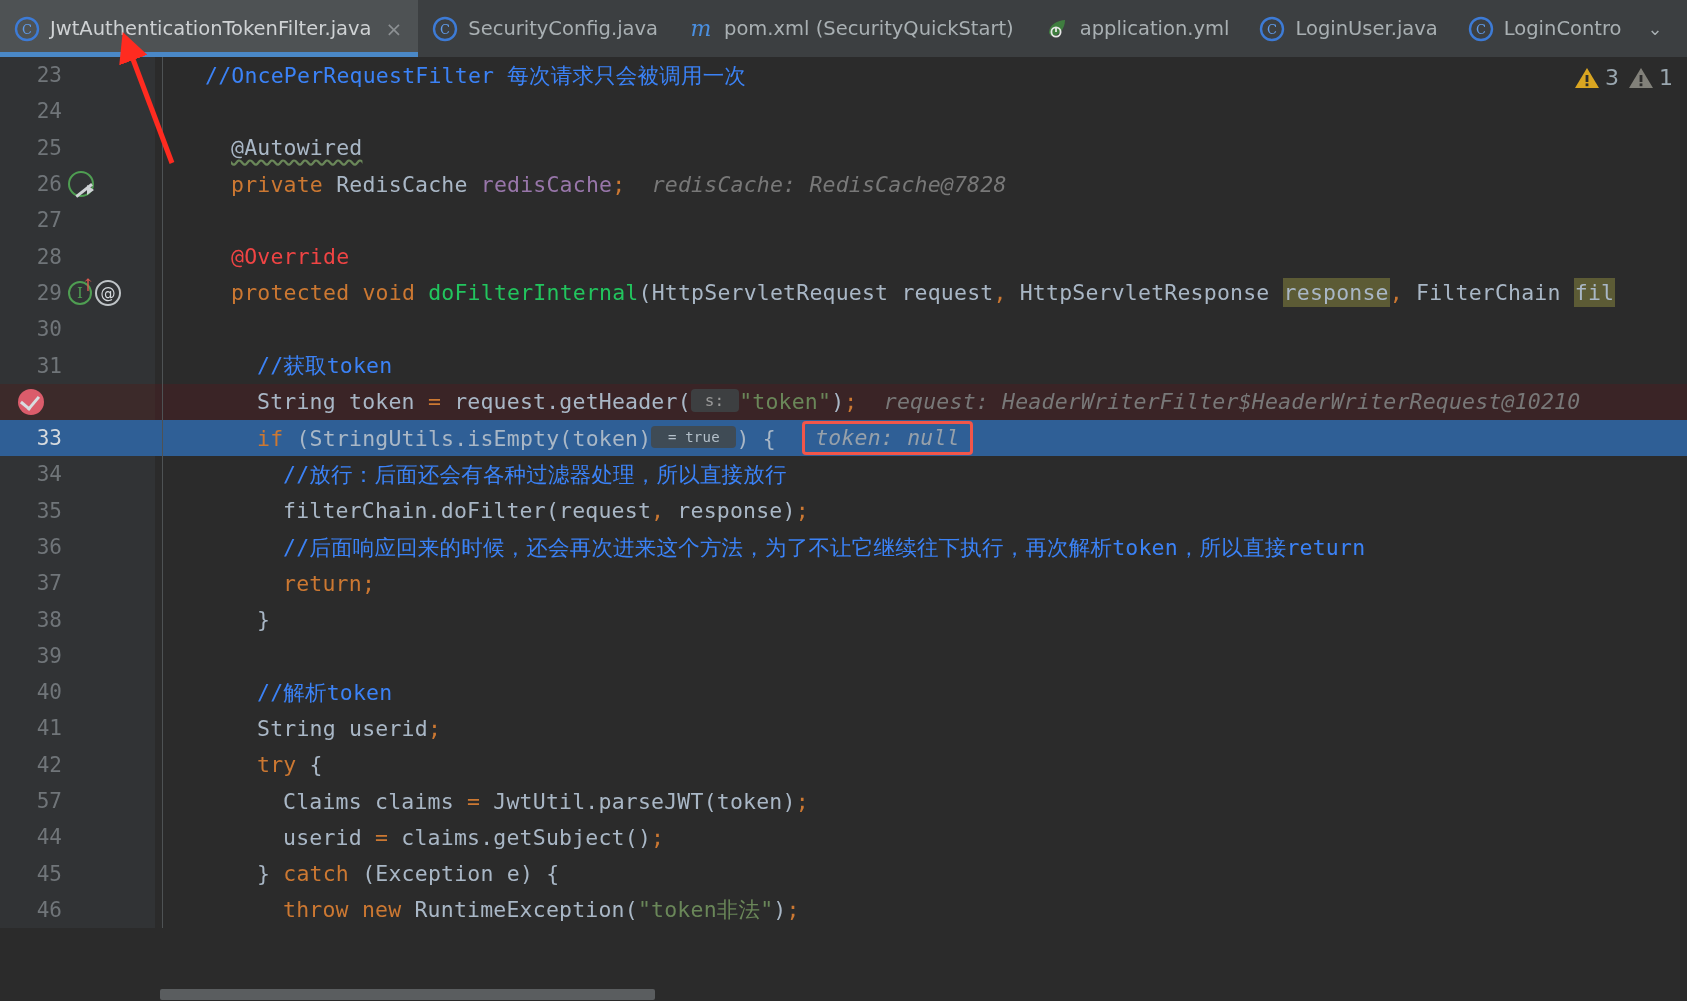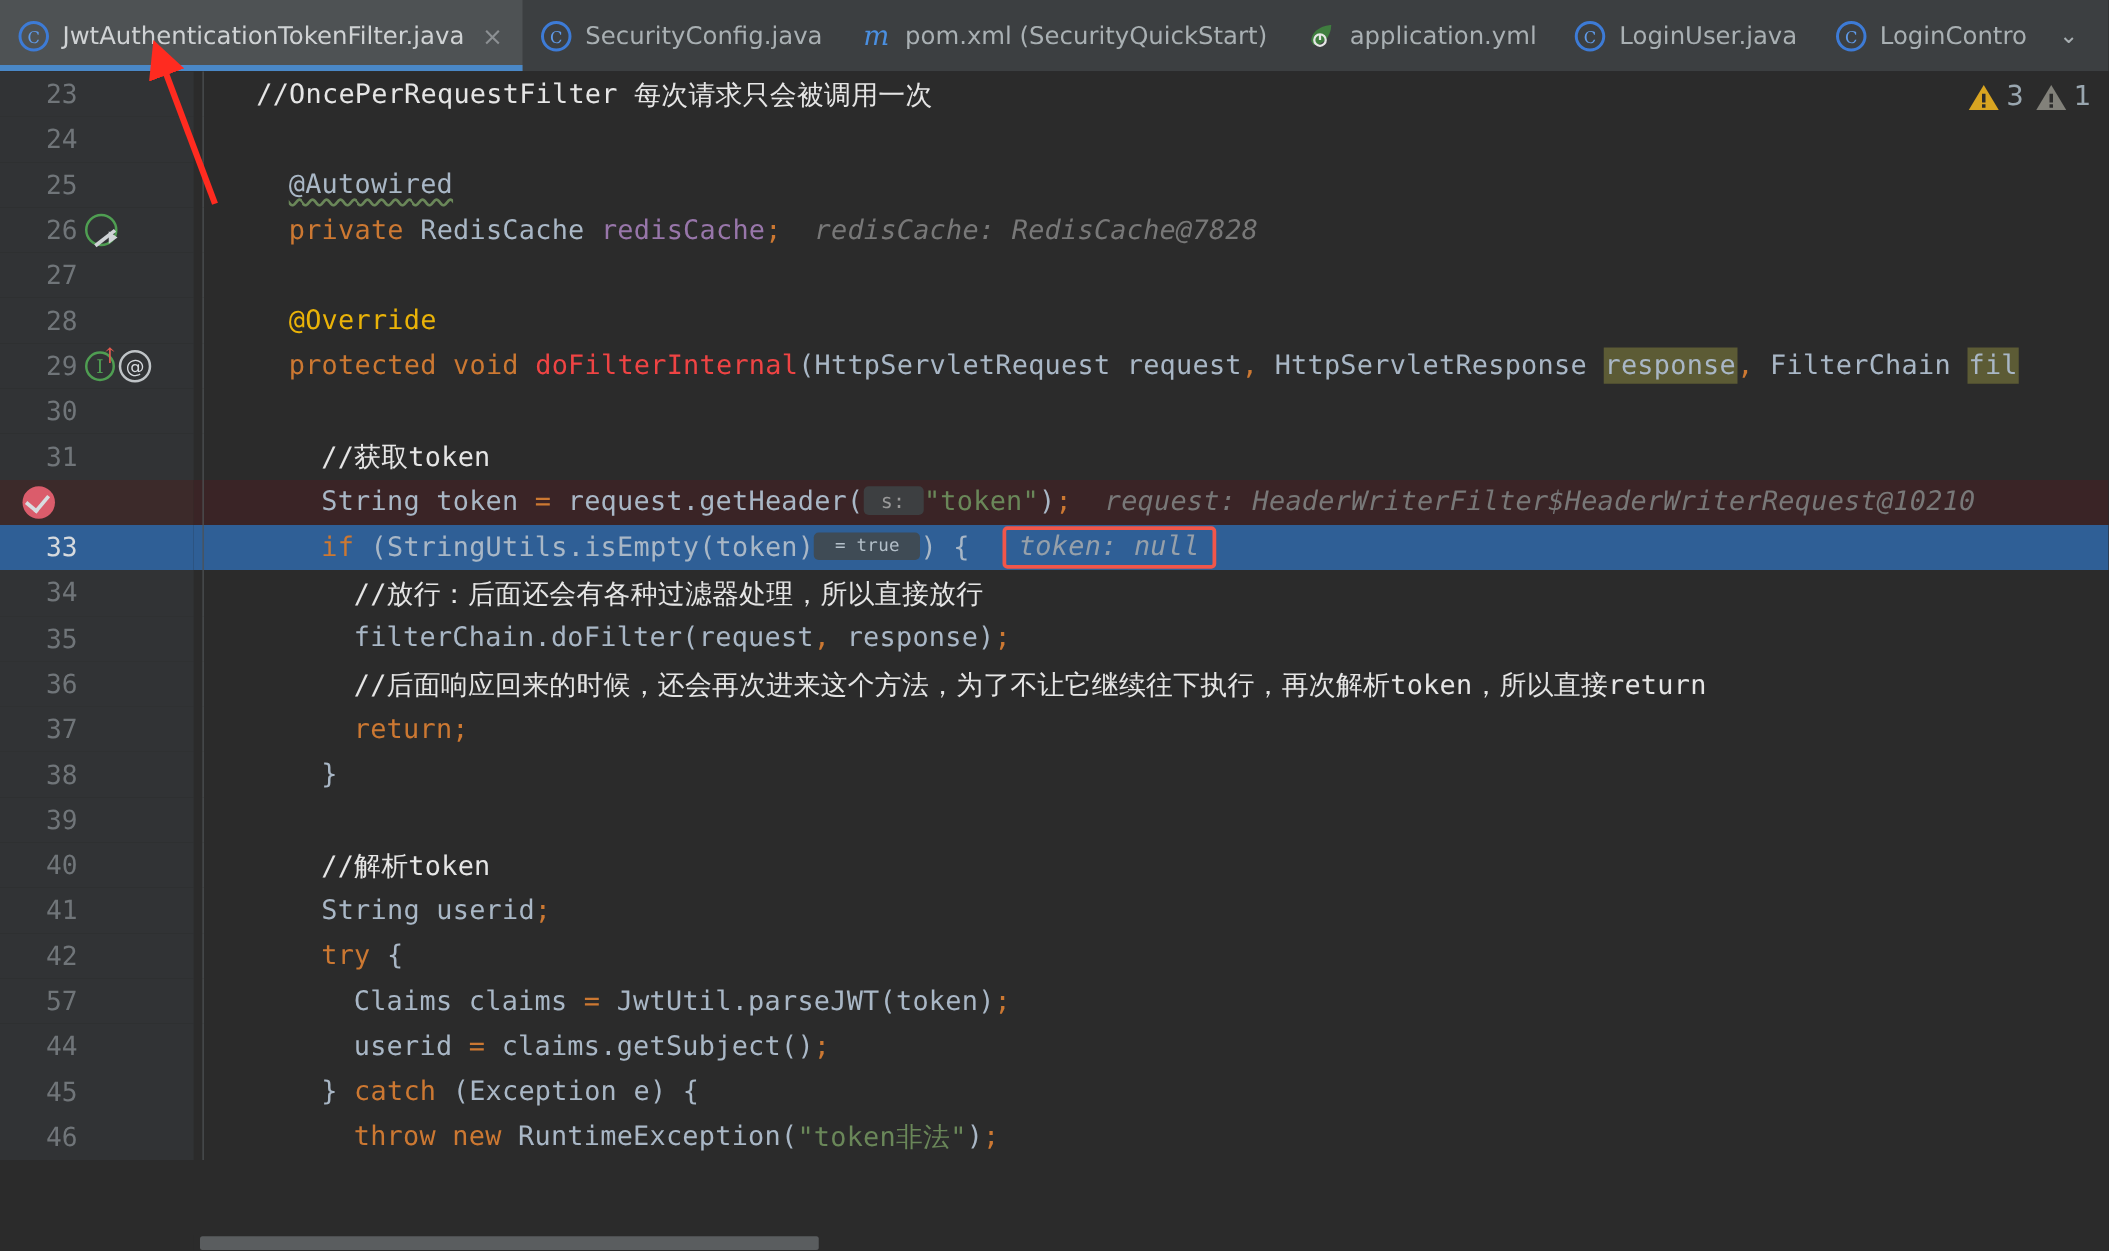--- a/index.html
+++ b/index.html
@@ -130,26 +130,26 @@
     background: #4e5254;
   }
   .row.exec .gutter { background: #2f5f96; }
   .row.exec .code { background: #2f5f96; }
   .row.exec .lnum { color: #d6dade; }
   .row.bp .code { background: #3a2426; }
   .row.bp .gutter { background: #3c2a2a; }
 
   
   .kw { color: #cc7832; }
-  .cmt { color: #e5e5e5; }
+  .cmt { color: #3b82f6; }
   .str { color: #6a8759; }
   .fld { color: #9876aa; }
   .typ { color: #a9b7c6; }
-  .mth { color: #ef4444; }
-  .ann { color: #eab308; }
+  .mth { color: #22c55e; }
+  .ann { color: #ef4444; }
   .stat { }
   .punct { color: #a9b7c6; }
   .semi { color: #cc7832; }
 
   .ann-underline {
     text-decoration: underline;
     text-decoration-style: wavy;
     text-decoration-color: #6a8759;
     text-underline-offset: 4px;
   }

